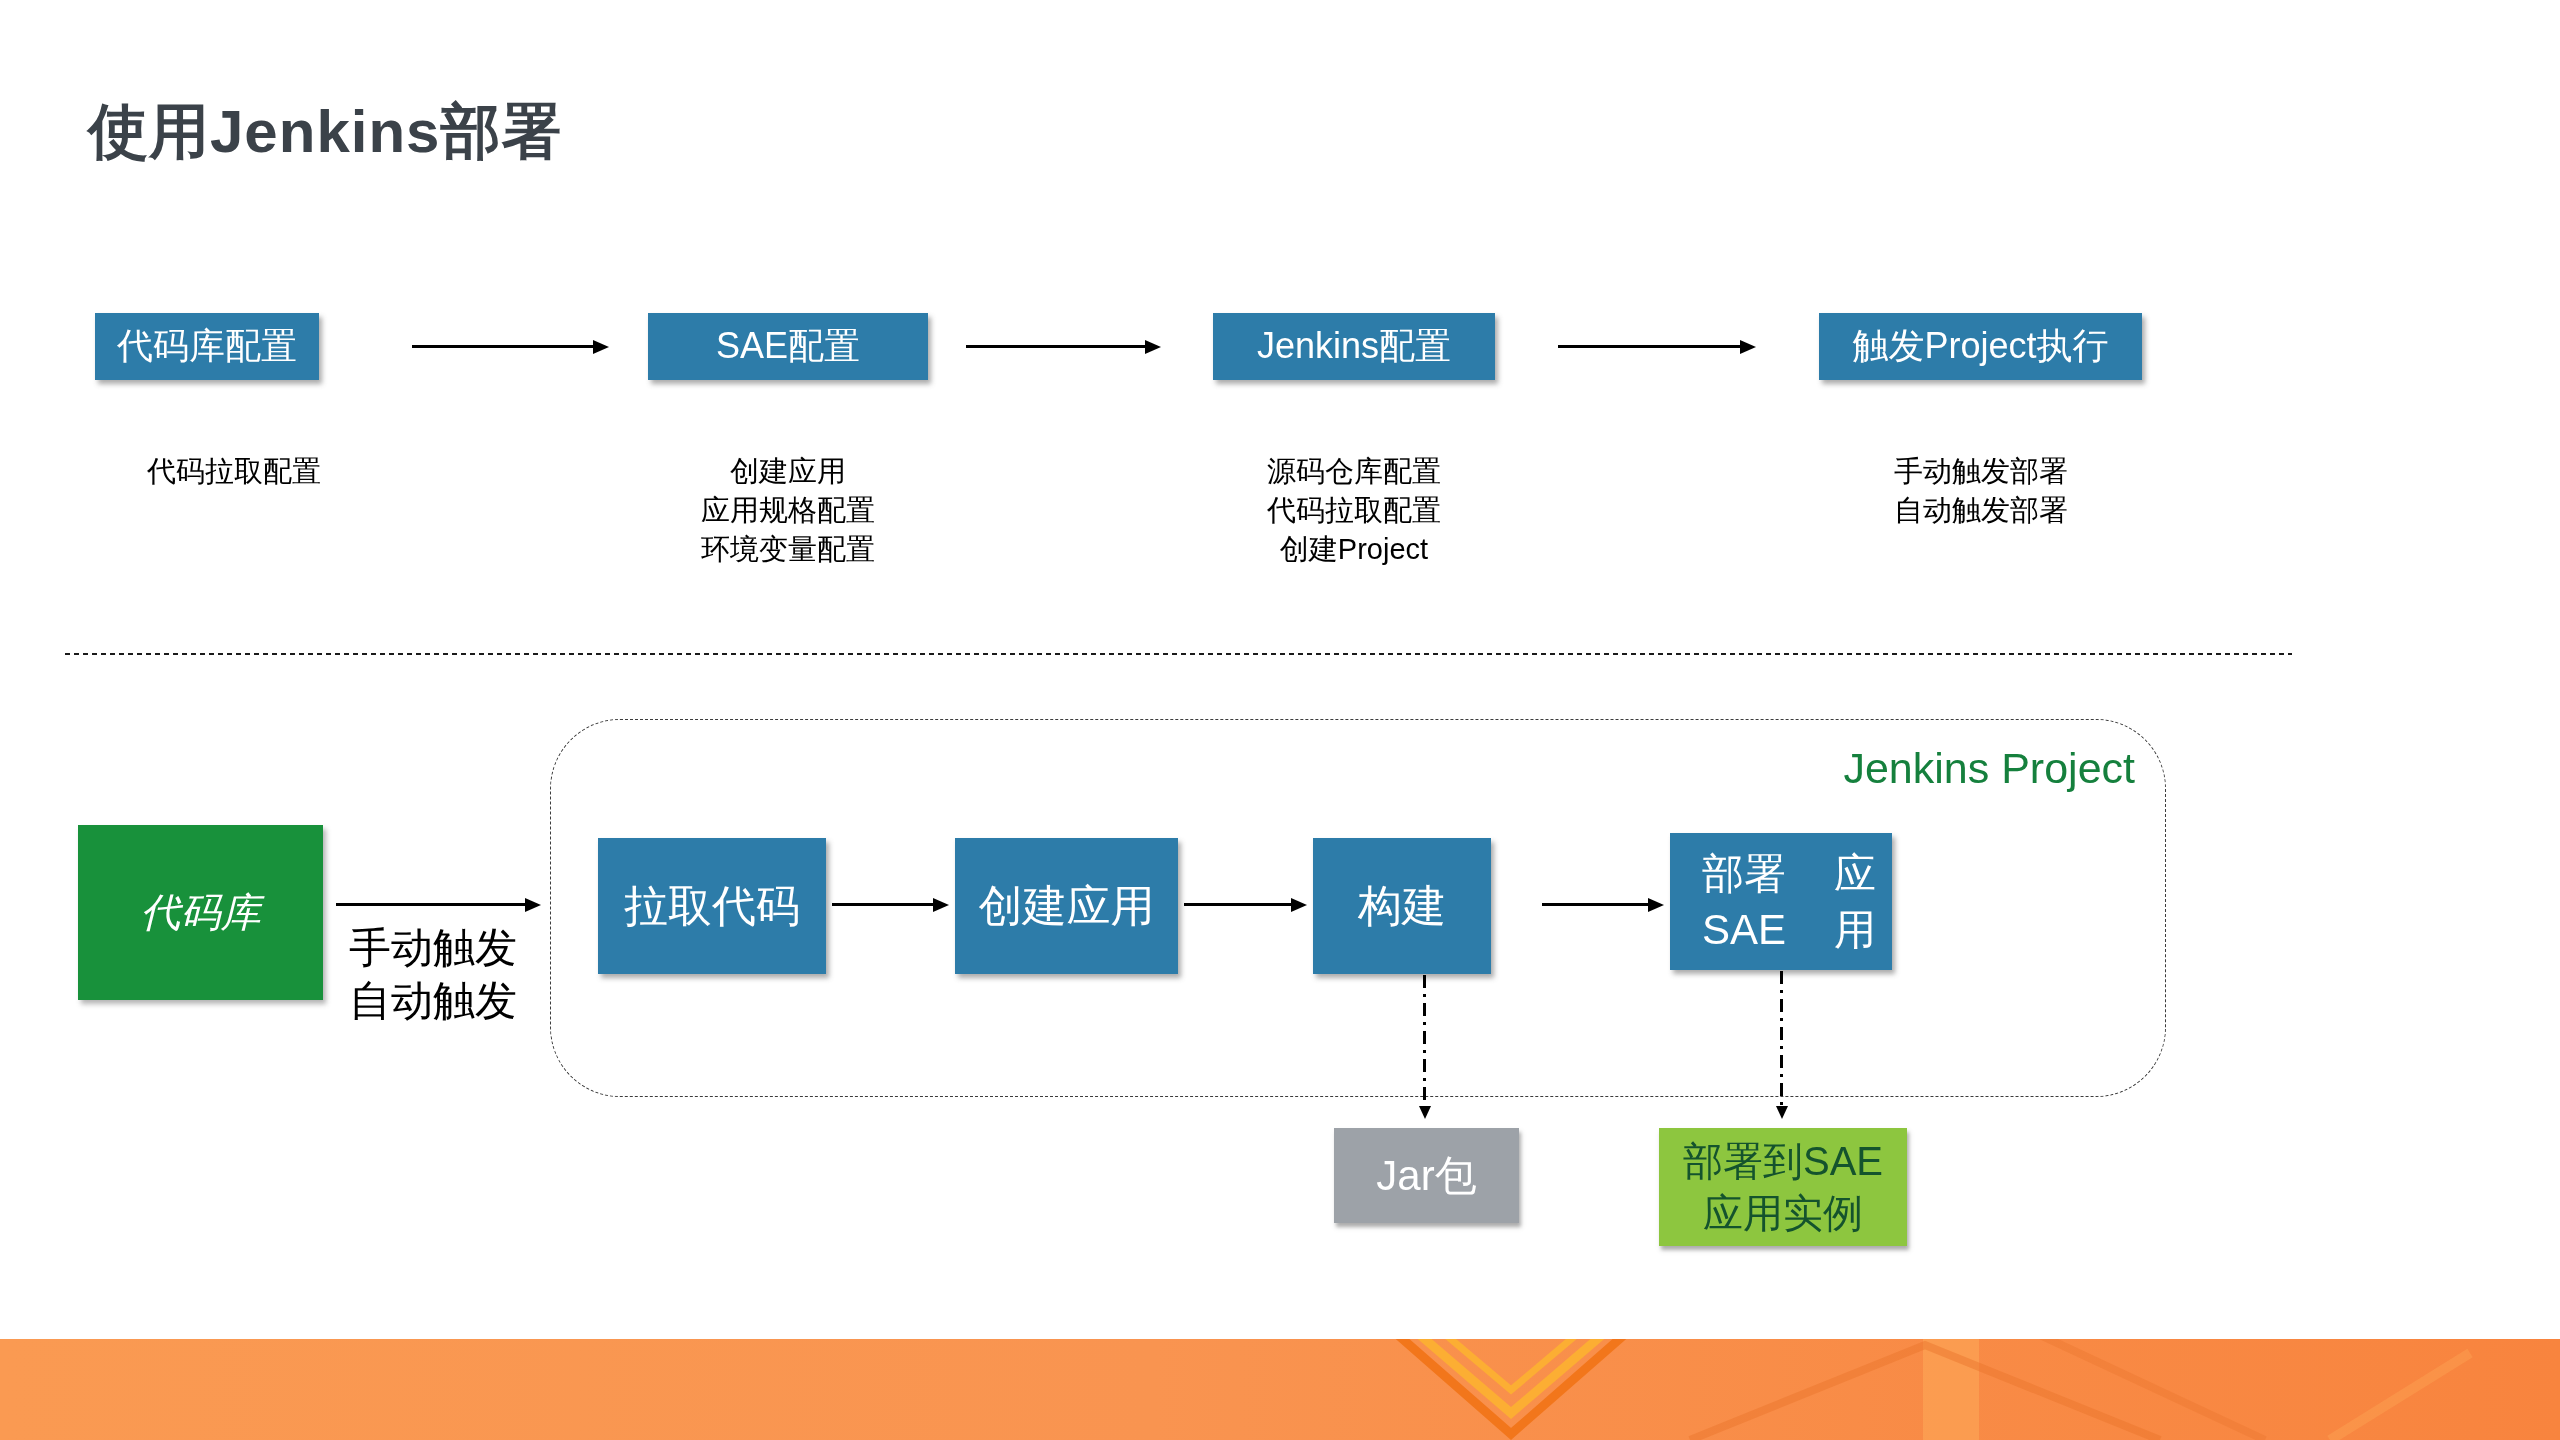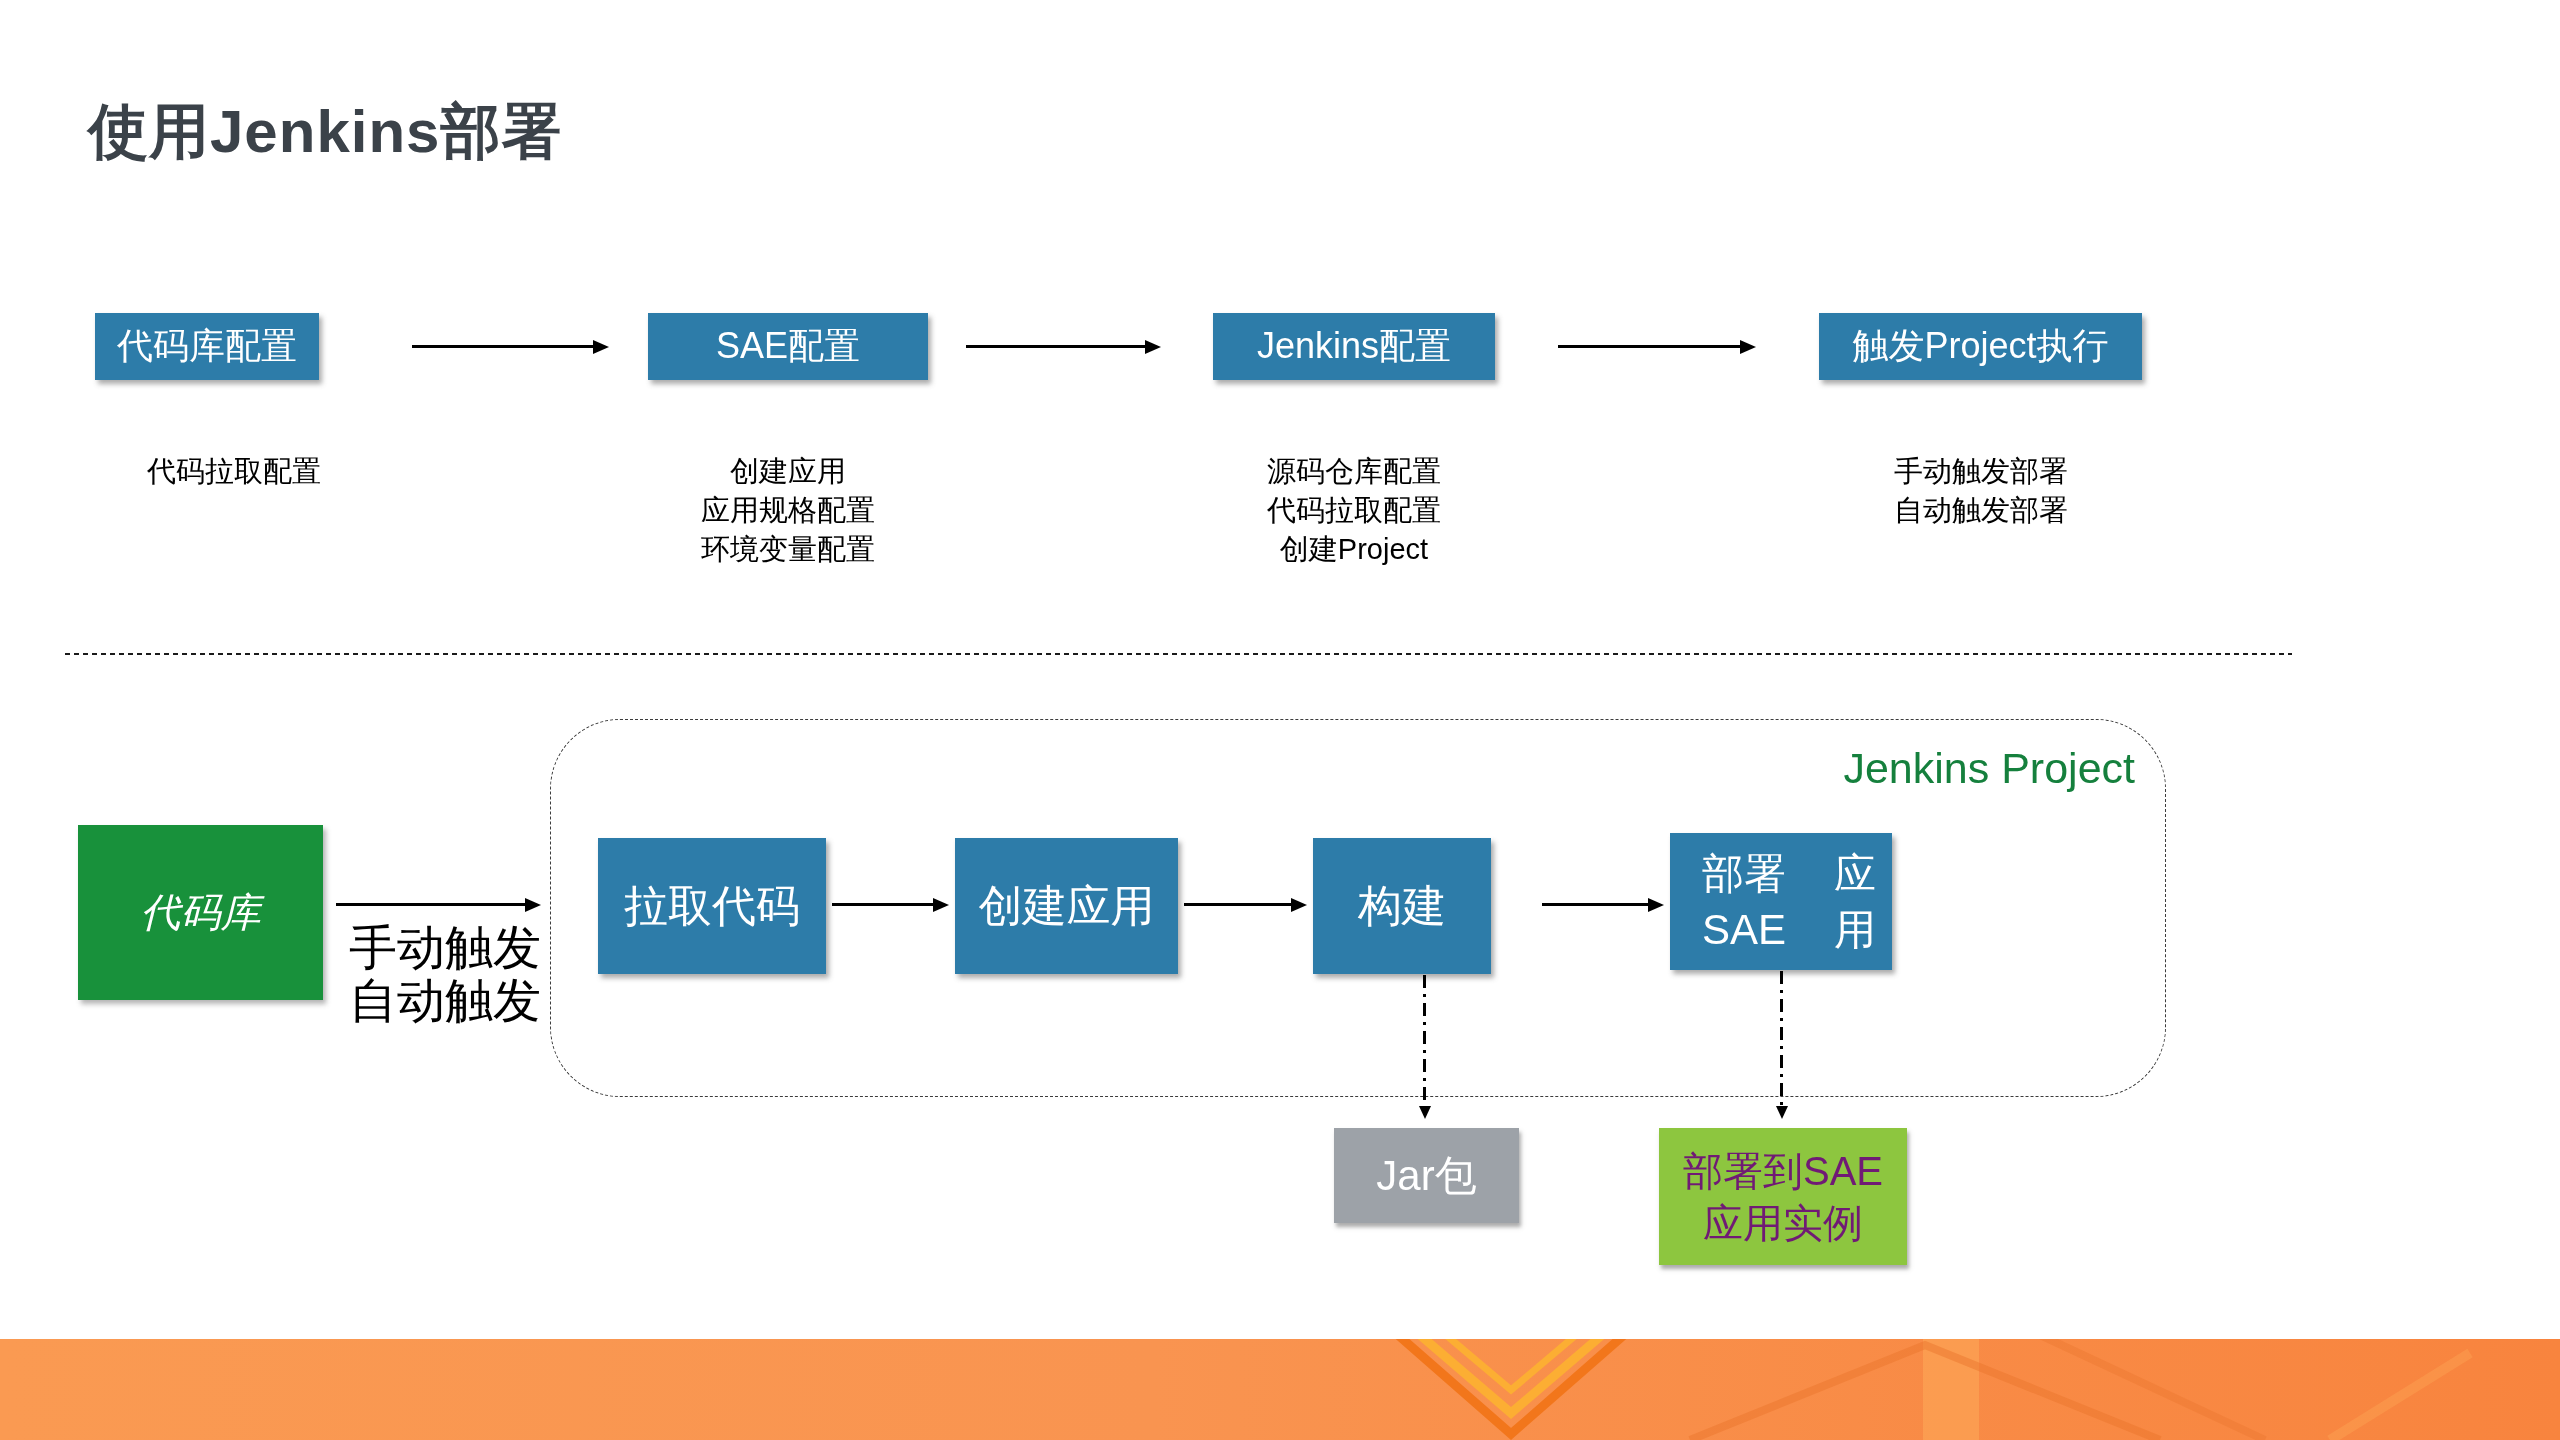--- a/index.html
+++ b/index.html
@@ -41,37 +41,37 @@
   }
   .repo-box{
     position:absolute;left:78px;top:825px;width:245px;height:175px;background:#18913b;color:#fff;
     display:flex;align-items:center;justify-content:center;font-size:40px;
     box-shadow:3px 4px 5px rgba(70,70,70,.4);
     font-style:italic;
   }
   .stage-box{top:838px;height:136px;font-size:44px;}
   .deploy-stage{top:833px;height:137px;font-size:42px;line-height:56px;}
   .trigger-label{
-    position:absolute;left:349px;top:921px;font-size:48px;line-height:53px;color:#000;
+    position:absolute;left:349px;top:921px;font-size:42px;line-height:53px;color:#000;
   }
   .arrow-dashdot{
     position:absolute;width:3px;
     background:repeating-linear-gradient(to bottom,#000 0 13px,transparent 13px 19px,#000 19px 22px,transparent 22px 28px);
   }
   .arrow-dashdot::after{
     content:"";position:absolute;left:50%;bottom:-12px;transform:translateX(-50%);
     border-top:13px solid #000;border-left:6px solid transparent;border-right:6px solid transparent;
   }
   .jar-box{
     position:absolute;left:1334px;top:1128px;width:185px;height:95px;background:#9da2a8;color:#fff;
     display:flex;align-items:center;justify-content:center;font-size:42px;
     box-shadow:2px 4px 4px rgba(90,90,90,.5);
   }
   .deploy-instance-box{
-    position:absolute;left:1659px;top:1128px;width:248px;height:137px;background:#8dc63f;color:#701a75;
+    position:absolute;left:1659px;top:1128px;width:248px;height:118px;background:#8dc63f;color:#14532d;
     display:flex;flex-direction:column;align-items:center;justify-content:center;
     font-size:40px;line-height:52px;box-shadow:2px 4px 4px rgba(90,90,90,.5);
   }
   
   .footer{
     position:absolute;left:0;top:1339px;width:2560px;height:101px;
     background:linear-gradient(90deg,#fa9a52 0%,#f99450 45%,#f8843e 100%);
   }
   .footer svg.deco{position:absolute;left:0;top:0;}
   .two-line{display:flex;flex-direction:row;align-items:center;justify-content:center;}

